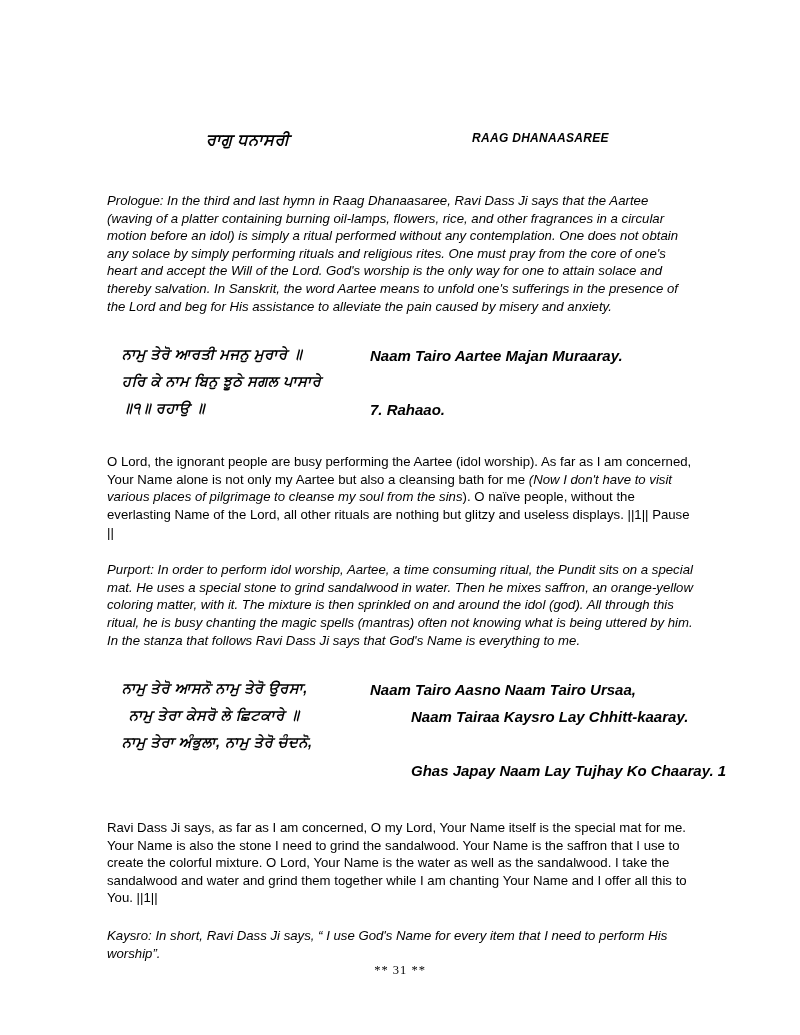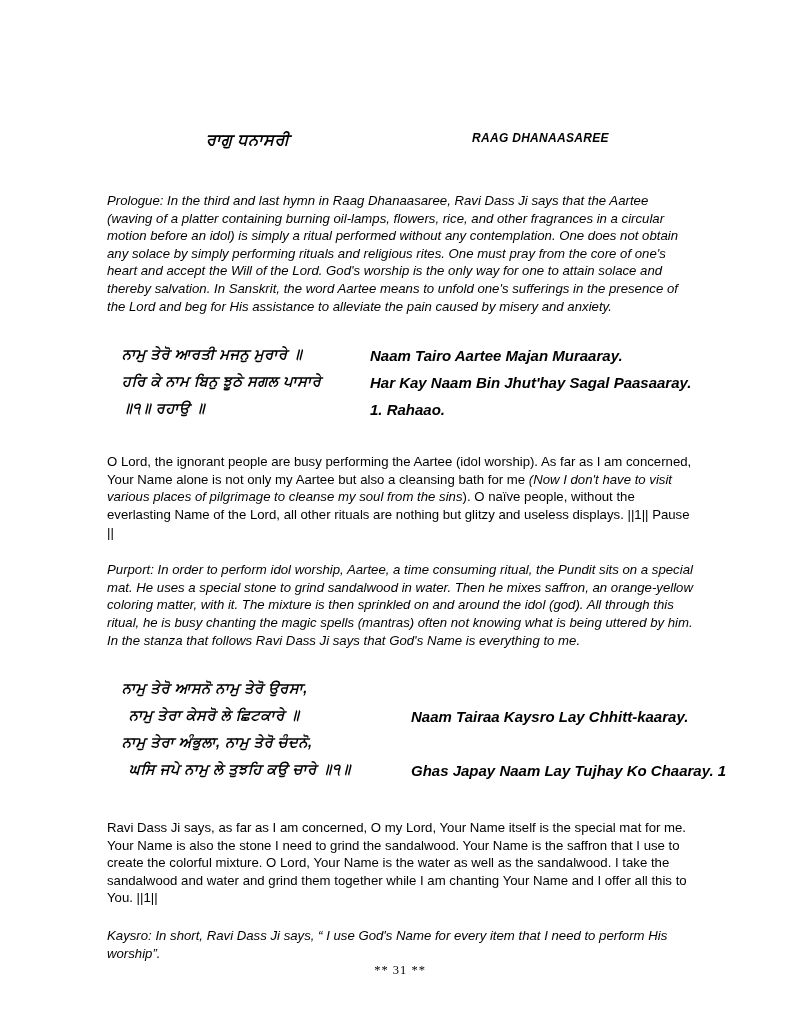--- a/index.html
+++ b/index.html
@@ -137,45 +137,44 @@
 
     <p class="para para-italic block-gap-lg"><span class="lead">Prologue:</span><span> In the third and last hymn in Raag Dhanaasaree, Ravi Dass Ji says that the Aartee (waving of a platter containing burning oil-lamps, flowers, rice, and other fragrances in a circular motion before an idol) is simply a ritual performed without any contemplation. One does not obtain any solace by simply performing rituals and religious rites. One must pray from the core of one's heart and accept the Will of the Lord. God's worship is the only way for one to attain solace and thereby salvation. In Sanskrit, the word Aartee means to unfold one's sufferings in the presence of the Lord and beg for His assistance to alleviate the pain caused by misery and anxiety.</span></p>
 
     <div class="verse block-gap-lg">
       <div class="verse-line">
         <span class="verse-gurmukhi">ਨਾਮੁ ਤੇਰੋ ਆਰਤੀ ਮਜਨੁ ਮੁਰਾਰੇ ॥</span>
         <span class="verse-translit">Naam Tairo Aartee Majan Muraaray.</span>
       </div>
       <div class="verse-line">
         <span class="verse-gurmukhi">ਹਰਿ ਕੇ ਨਾਮ ਬਿਨੁ ਝੂਠੇ ਸਗਲ ਪਾਸਾਰੇ</span>
-        <span class="verse-translit">Har Kay Naam Bin Jhut'hay Sagal Paasaaray.</span>
       </div>
       <div class="verse-line">
         <span class="verse-gurmukhi">॥੧॥ ਰਹਾਉ ॥</span>
-        <span class="verse-translit">1. Rahaao.</span>
+        <span class="verse-translit">7. Rahaao.</span>
       </div>
     </div>
 
     <p class="para para-plain block-gap-md"><span>O Lord, the ignorant people are busy performing the Aartee (idol worship). As far as I am concerned, Your Name alone is not only my Aartee but also a cleansing bath for me </span><span class="inline-italic">(Now I don't have to visit various places of pilgrimage to cleanse my soul from the sins</span><span>). O naïve people, without the everlasting Name of the Lord, all other rituals are nothing but glitzy and useless displays. ||1|| Pause ||</span></p>
 
     <p class="para para-italic block-gap-sm"><span class="lead">Purport</span><span>: In order to perform idol worship, Aartee, a time consuming ritual, the Pundit sits on a special mat. He uses a special stone to grind sandalwood in water. Then he mixes saffron, an orange-yellow coloring matter, with it. The mixture is then sprinkled on and around the idol (god). All through this ritual, he is busy chanting the magic spells (mantras) often not knowing what is being uttered by him. In the stanza that follows Ravi Dass Ji says that God's Name is everything to me.</span></p>
 
     <div class="verse block-gap-lg">
       <div class="verse-line">
         <span class="verse-gurmukhi">ਨਾਮੁ ਤੇਰੋ ਆਸਨੋ ਨਾਮੁ ਤੇਰੋ ਉਰਸਾ,</span>
+        <span class="verse-translit">Naam Tairo Aasno Naam Tairo Ursaa,</span>
       </div>
       <div class="verse-line">
         <span class="verse-gurmukhi indent-1">ਨਾਮੁ ਤੇਰਾ ਕੇਸਰੋ ਲੇ ਛਿਟਕਾਰੇ ॥</span>
         <span class="verse-translit indent-2">Naam Tairaa Kaysro Lay Chhitt-kaaray.</span>
       </div>
       <div class="verse-line">
         <span class="verse-gurmukhi">ਨਾਮੁ ਤੇਰਾ ਅੰਭੁਲਾ, ਨਾਮੁ ਤੇਰੋ ਚੰਦਨੋ,</span>
       </div>
       <div class="verse-line">
-        <span class="verse-gurmukhi indent-1">ਘਸਿ ਜਪੇ ਨਾਮੁ ਲੇ ਤੁਝਹਿ ਕਉ ਚਾਰੇ ॥੧॥</span>
         <span class="verse-translit indent-2">Ghas Japay Naam Lay Tujhay Ko Chaaray. 1</span>
       </div>
     </div>
 
     <p class="para para-plain block-gap-lg">Ravi Dass Ji says, as far as I am concerned, O my Lord, Your Name itself is the special mat for me. Your Name is also the stone I need to grind the sandalwood. Your Name is the saffron that I use to create the colorful mixture. O Lord, Your Name is the water as well as the sandalwood. I take the sandalwood and water and grind them together while I am chanting Your Name and I offer all this to You. ||1||</p>
 
     <p class="para para-italic block-gap-sm"><span class="lead">Kaysro:</span><span> In short, Ravi Dass Ji says, “ I use God's Name for every item that I need to perform His worship”.</span></p>
 
   </div>
 

